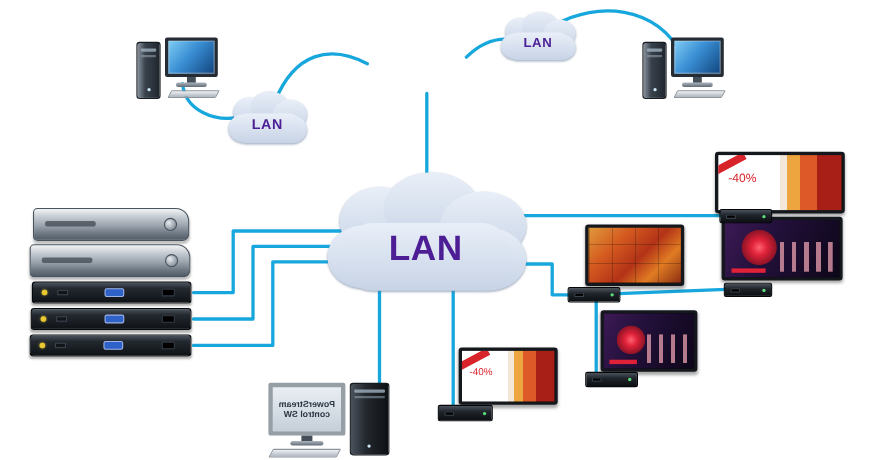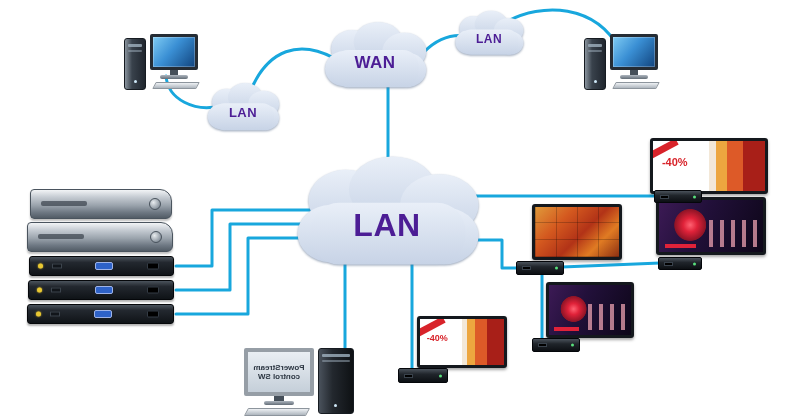--- a/index.html
+++ b/index.html
@@ -76,21 +76,21 @@
   .p-power { position:absolute; right:14px; top:50%; transform:translateY(-50%); width:12px; height:7px;
              background:#000; border:1px solid #333b44; border-radius:1px; }
 
   
   .signage { position:absolute; border:3px solid #14181d; border-radius:3px; background:#000;
              box-shadow:0 2px 3px rgba(0,0,0,0.35); }
   .screen { position:absolute; inset:0; overflow:hidden; }
   .screen-promo { background:linear-gradient(90deg,#ffffff 0%,#ffffff 50%,#f3e8d8 50%,#f3e8d8 56%,
                   #eda63f 56%,#eda63f 66%,#dd5a28 66%,#dd5a28 80%,#a81f18 80%,#a81f18 100%); }
   .ribbon { position:absolute; left:-8px; top:5px; width:34px; height:7px; background:#d8232a; transform:rotate(-28deg); }
-  .discount { position:absolute; left:8%; top:30%; color:#d8232a; font-weight:bold; font-size:11px; }
+  .discount { position:absolute; left:8%; top:30%; color:#d8232a; font-weight:normal; font-size:11px; }
   .screen-food { background:
       repeating-linear-gradient(90deg, rgba(0,0,0,0.22) 0 1px, rgba(0,0,0,0) 1px 21px),
       repeating-linear-gradient(0deg,  rgba(0,0,0,0.22) 0 1px, rgba(0,0,0,0) 1px 17px),
       linear-gradient(135deg,#e09a3a 0%,#d4591f 30%,#b23317 55%,#e07b23 75%,#8c2f12 100%); }
   .screen-dark { background:
       radial-gradient(circle at 30% 48%, #ff6272 0%, #e02239 9%, #8f1426 20%, rgba(20,8,30,0) 21%),
       linear-gradient(115deg,#3c1a55 0%,#22103a 40%,#0d0618 100%); }
   .figures { position:absolute; right:6%; bottom:10%; width:46%; height:52%;
              background:repeating-linear-gradient(90deg, rgba(235,160,175,0.75) 0 4px, rgba(0,0,0,0) 4px 11px); }
   .streak { position:absolute; left:6%; bottom:8%; width:30%; height:4px; background:#e02239; }
@@ -140,33 +140,20 @@
           <ellipse cx="105" cy="36" rx="40" ry="30"></ellipse>
         <ellipse cx="148" cy="50" rx="36" ry="28"></ellipse>
           <ellipse cx="48" cy="76" rx="30" ry="26"></ellipse>
         <ellipse cx="152" cy="78" rx="32" ry="26"></ellipse>
           <rect x="30" y="48" width="142" height="56" rx="26"></rect>
       </g>
     </svg>
     <div class="cloud-label">LAN</div>
   </div>
 
-  <div class="cloud wan">
-    <svg viewBox="0 0 200 120" preserveAspectRatio="none">
-      <g fill="url(#cloudGrad)">
-        <ellipse cx="62" cy="46" rx="34" ry="28"></ellipse>
-          <ellipse cx="105" cy="36" rx="40" ry="30"></ellipse>
-        <ellipse cx="148" cy="50" rx="36" ry="28"></ellipse>
-          <ellipse cx="48" cy="76" rx="30" ry="26"></ellipse>
-        <ellipse cx="152" cy="78" rx="32" ry="26"></ellipse>
-          <rect x="30" y="48" width="142" height="56" rx="26"></rect>
-      </g>
-    </svg>
-    <div class="cloud-label">WAN</div>
-  </div>
 
   <div class="cloud lan-right">
     <svg viewBox="0 0 200 120" preserveAspectRatio="none">
       <g fill="url(#cloudGrad)">
         <ellipse cx="62" cy="46" rx="34" ry="28"></ellipse>
           <ellipse cx="105" cy="36" rx="40" ry="30"></ellipse>
         <ellipse cx="148" cy="50" rx="36" ry="28"></ellipse>
           <ellipse cx="48" cy="76" rx="30" ry="26"></ellipse>
         <ellipse cx="152" cy="78" rx="32" ry="26"></ellipse>
           <rect x="30" y="48" width="142" height="56" rx="26"></rect>

